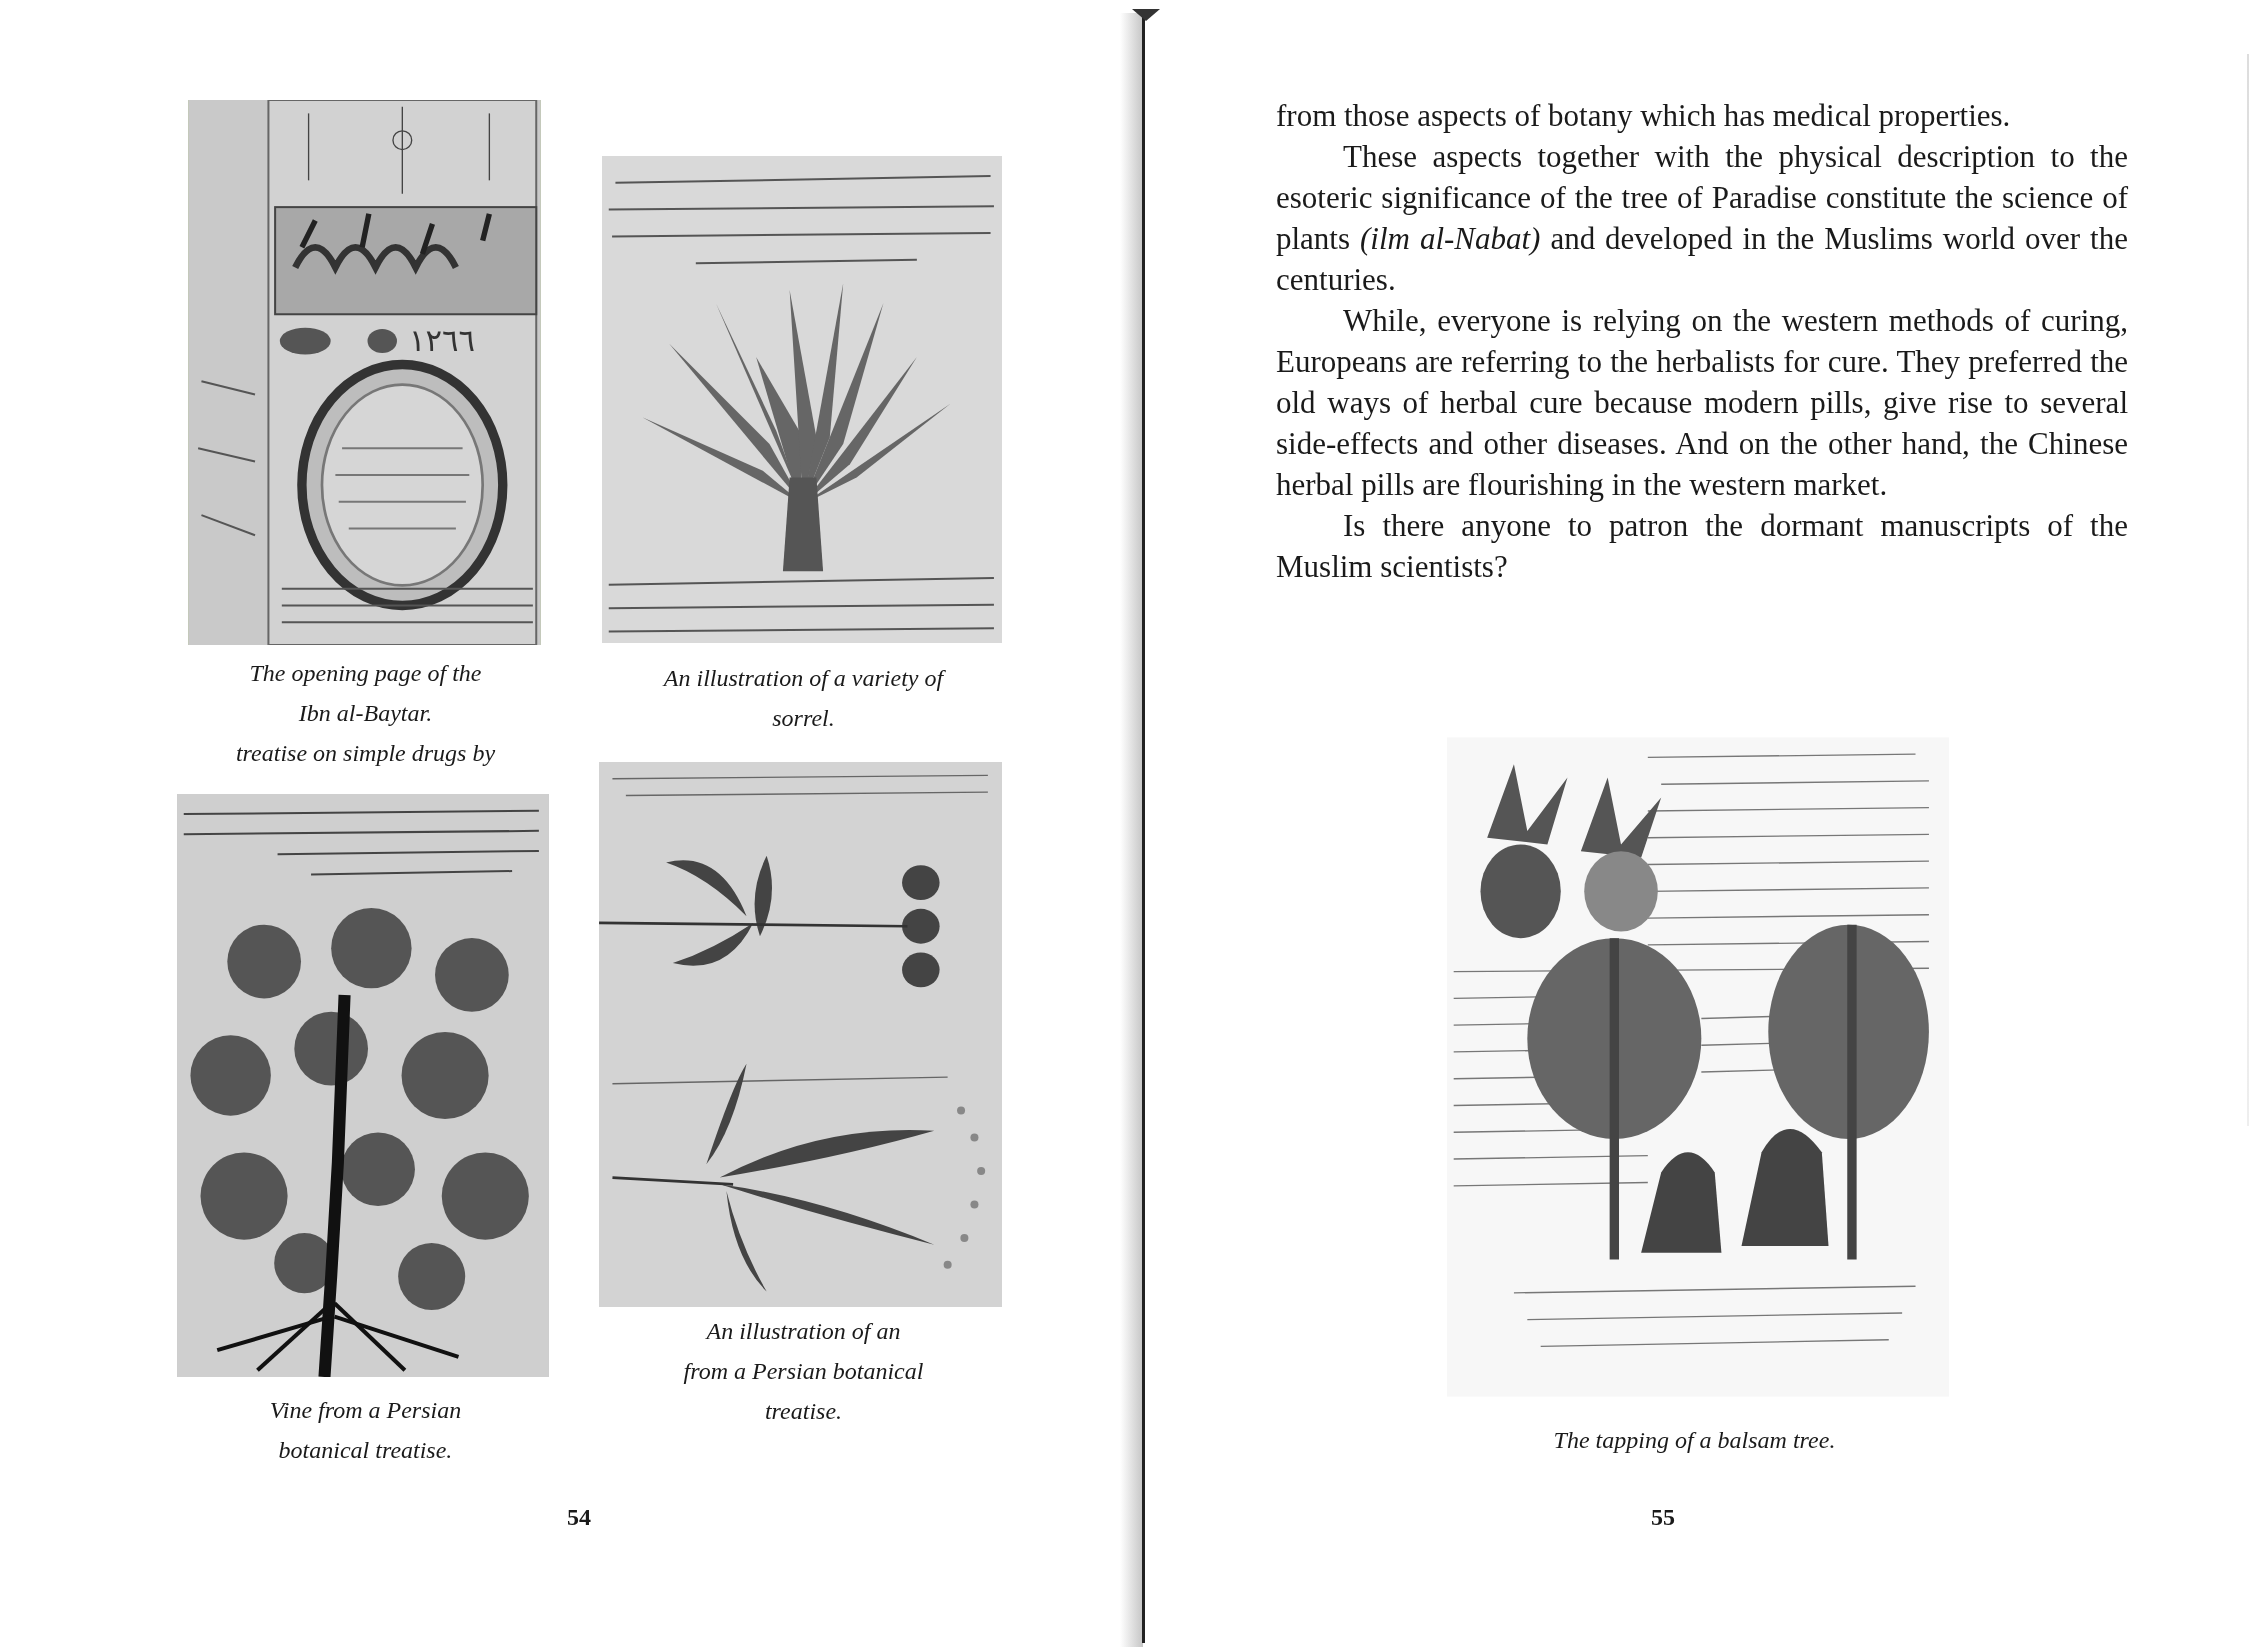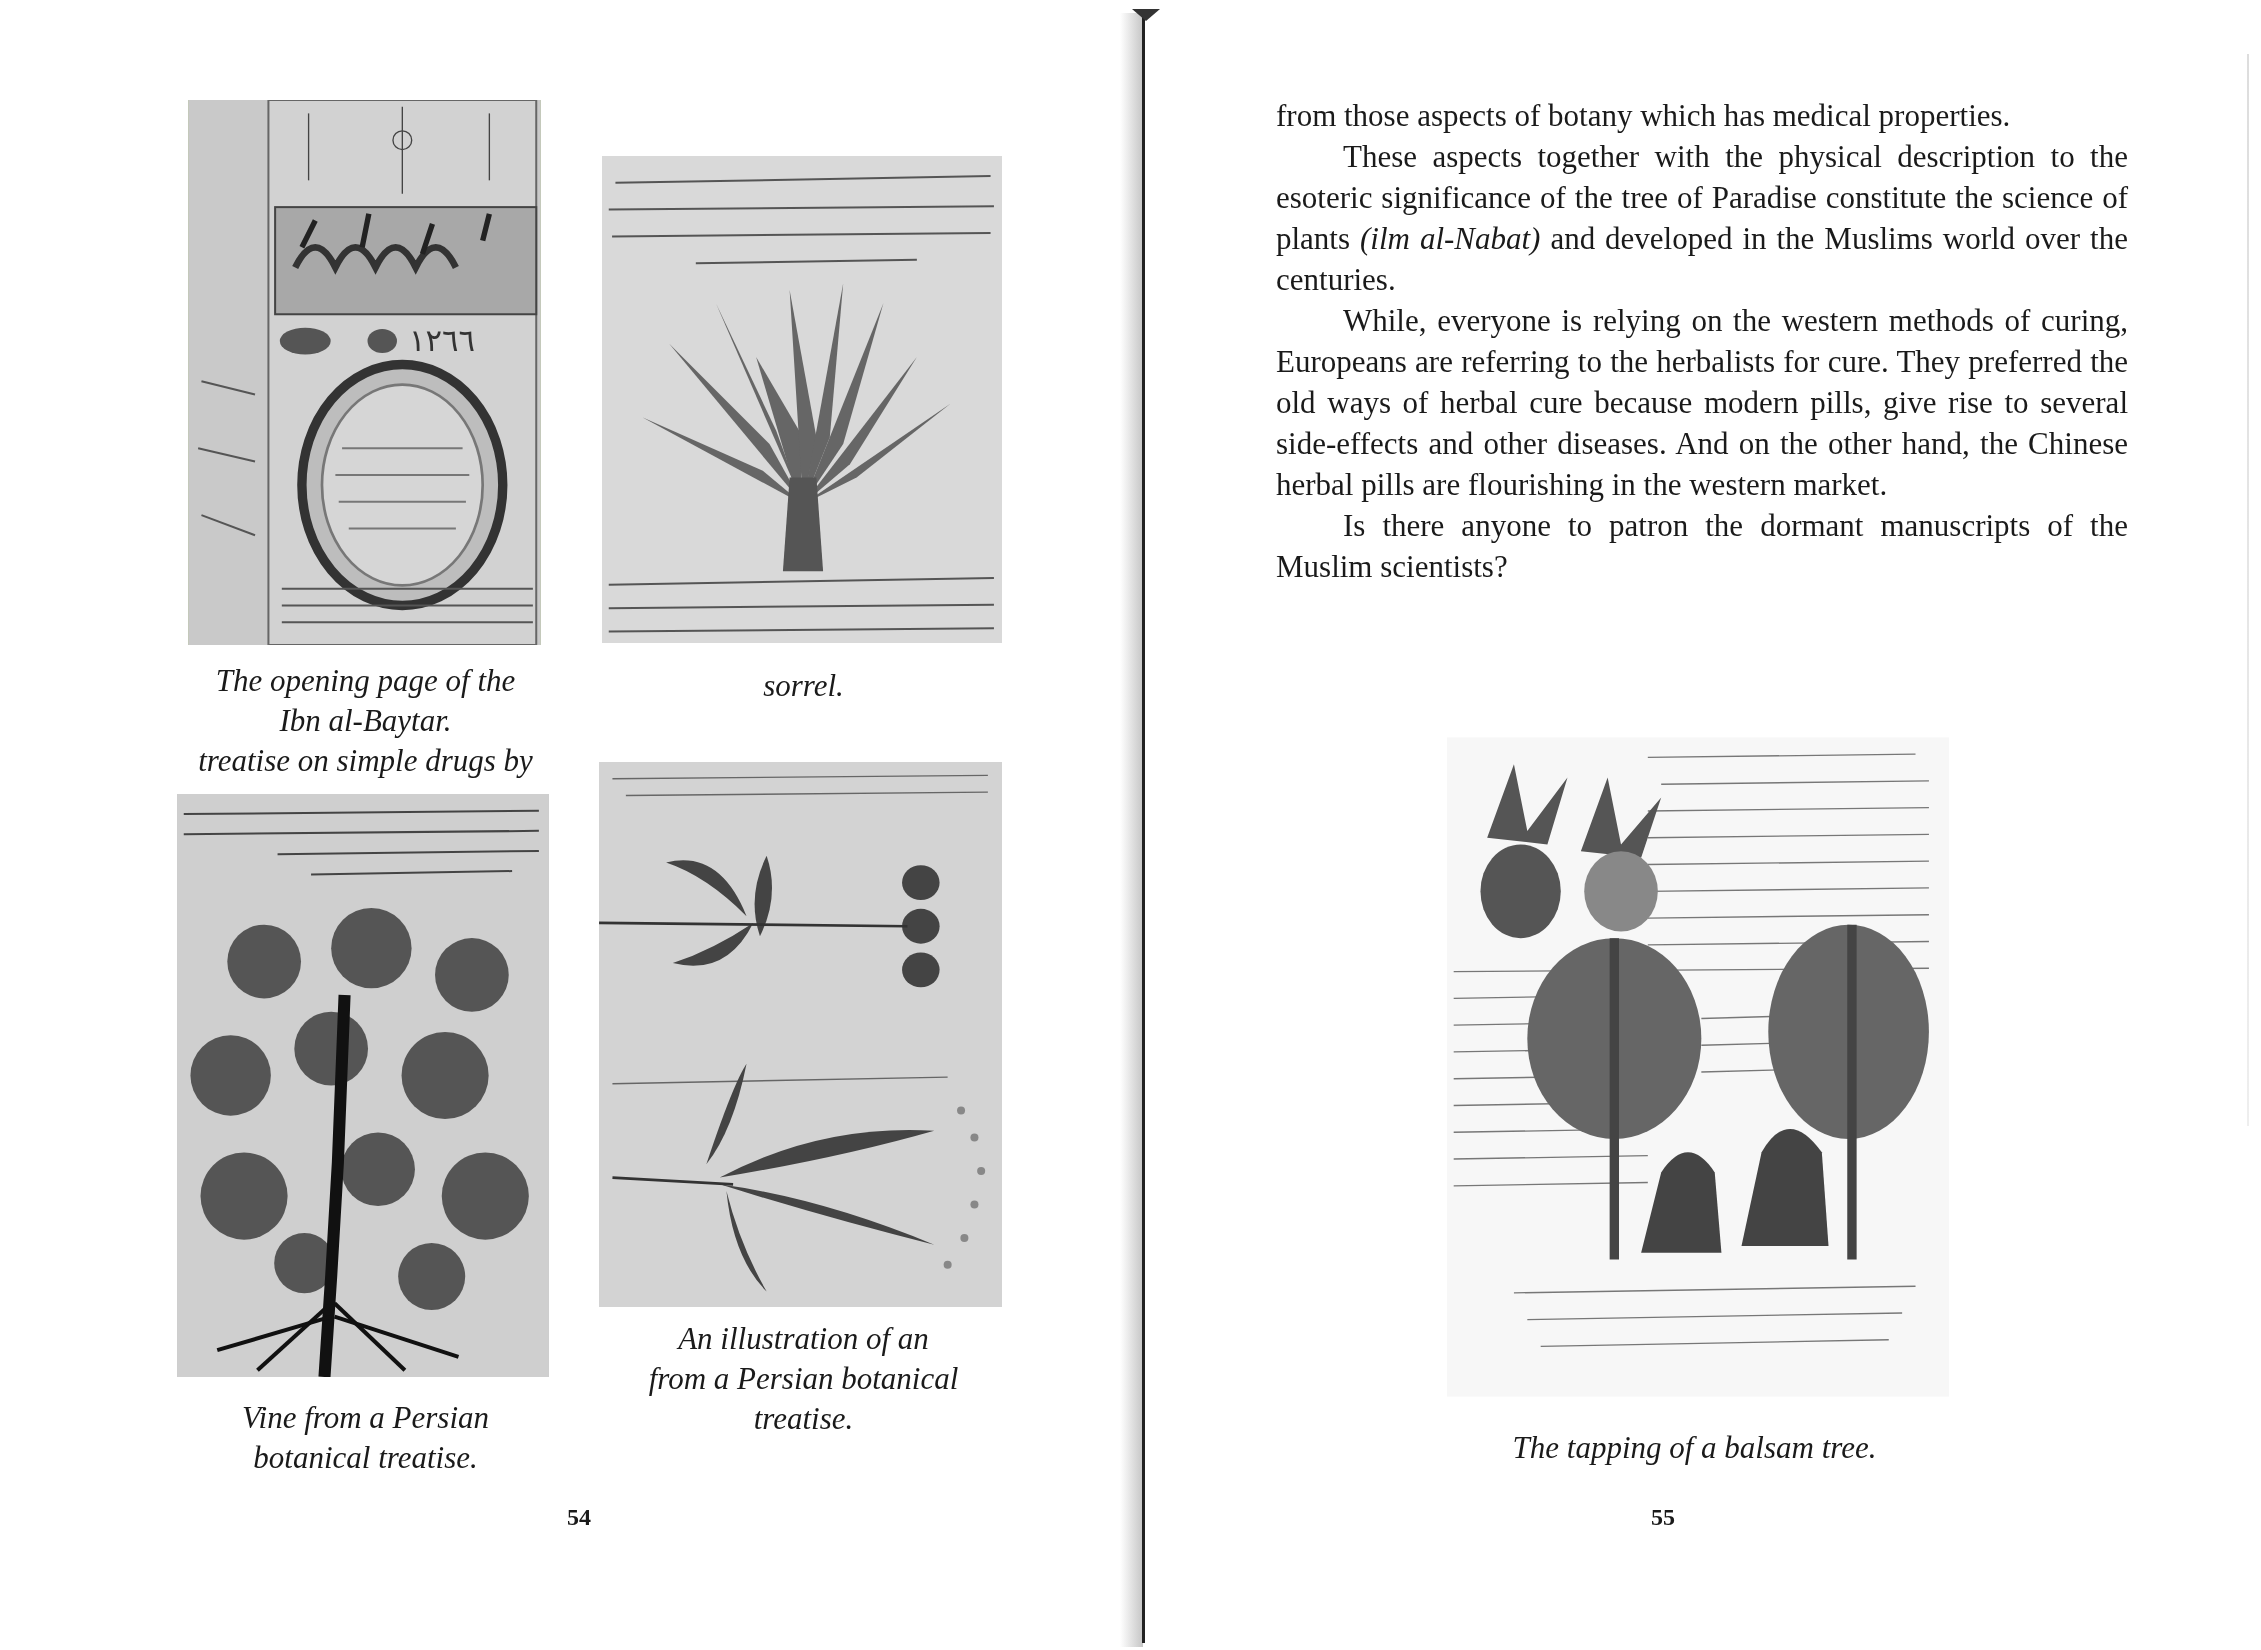--- a/index.html
+++ b/index.html
@@ -5,21 +5,21 @@
   html,body{margin:0;padding:0;}
   body{width:2261px;height:1650px;background:#ffffff;position:relative;overflow:hidden;font-family:"Liberation Serif","DejaVu Serif",serif;color:#1a1a1a;}
   .page{position:absolute;top:0;height:1650px;}
   .page-left{left:0;width:1143px;}
   .page-right{left:1143px;width:1118px;}
   .spine-shadow{position:absolute;left:1120px;top:13.4px;width:23px;height:1634px;background:linear-gradient(to right,rgba(255,255,255,0),rgba(150,150,150,0.55));}
   .spine-line{position:absolute;left:1142px;top:9.4px;width:2.7px;height:1634px;background:#222;}
   .spine-cap{position:absolute;left:1132px;top:9.4px;width:0;height:0;border-left:14.7px solid transparent;border-right:14.7px solid transparent;border-top:12px solid #333;}
   .figure{position:absolute;background:#bdbdbd;overflow:hidden;}
   .figure svg{width:100%;height:100%;display:block;}
-  .caption{position:absolute;font-style:italic;text-align:center;font-size:31px;line-height:40px;color:#1a1a1a;margin-top:8px;}
+  .caption{position:absolute;font-style:italic;text-align:center;font-size:24px;line-height:40px;color:#1a1a1a;}
   .page-num{position:absolute;font-weight:bold;font-size:24px;text-align:center;width:80px;}
   .body-text{position:absolute;left:1276px;top:95px;width:852px;font-size:31px;line-height:41px;text-align:justify;}
   .body-text p{margin:0;}
   .body-text p.indent{text-indent:67px;}
   .edge-right{position:absolute;left:2247px;top:54px;width:2px;height:1072px;background:linear-gradient(#ddd,#eee);}
 </style>
 </head>
 <body>
 
 <div class="page page-left"></div>
@@ -90,20 +90,21 @@
       <path d="M300 520 L470 300 L370 460 Z"></path>
         <path d="M300 520 L520 370 L380 480 Z"></path>
       <path d="M300 520 L60 390 L240 470 Z"></path>
         <path d="M300 520 L100 280 L250 430 Z"></path>
       <path d="M300 520 L170 220 L260 410 Z"></path>
     </g>
     <path d="M280 480 L320 480 L330 620 L270 620 Z" fill="#555"></path>
   </svg>
 </div>
 <div class="caption" style="left:589px;top:658px;width:429px;">
+  <div>An illustration of a variety of</div>
   <div>sorrel.</div>
 </div>
 
 <div class="figure" style="left:177px;top:794px;width:372px;height:583px;background:#c6c6c6;">
   <svg viewBox="0 0 555 870">
     <rect width="555" height="870" fill="#cfcfcf"></rect>
     <g stroke="#444" stroke-width="3">
       <line x1="10" y1="30" x2="540" y2="25"></line>
         <line x1="10" y1="60" x2="540" y2="55"></line>
         <line x1="150" y1="90" x2="540" y2="85"></line>

